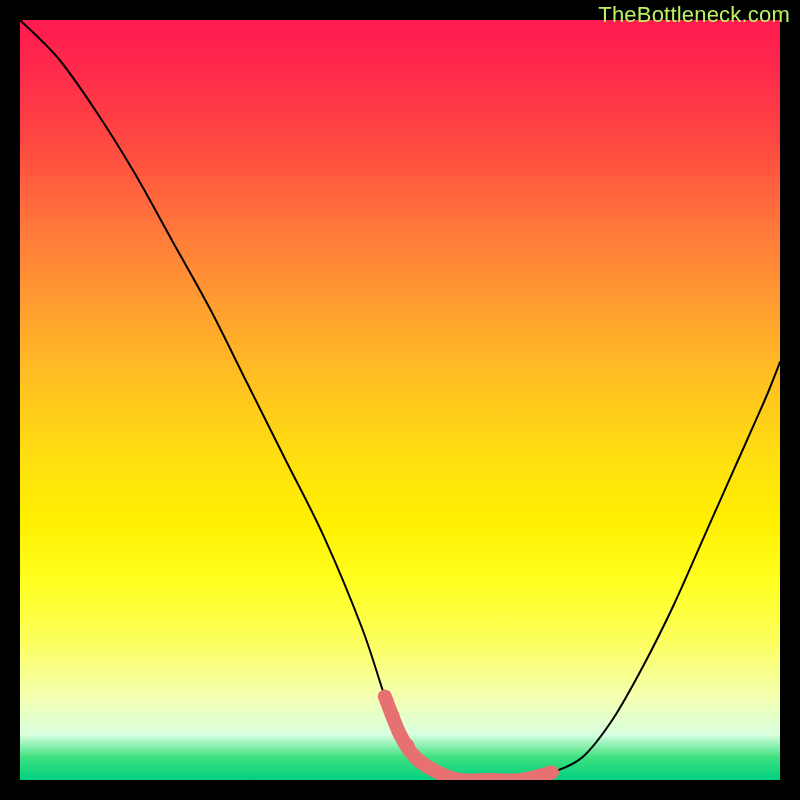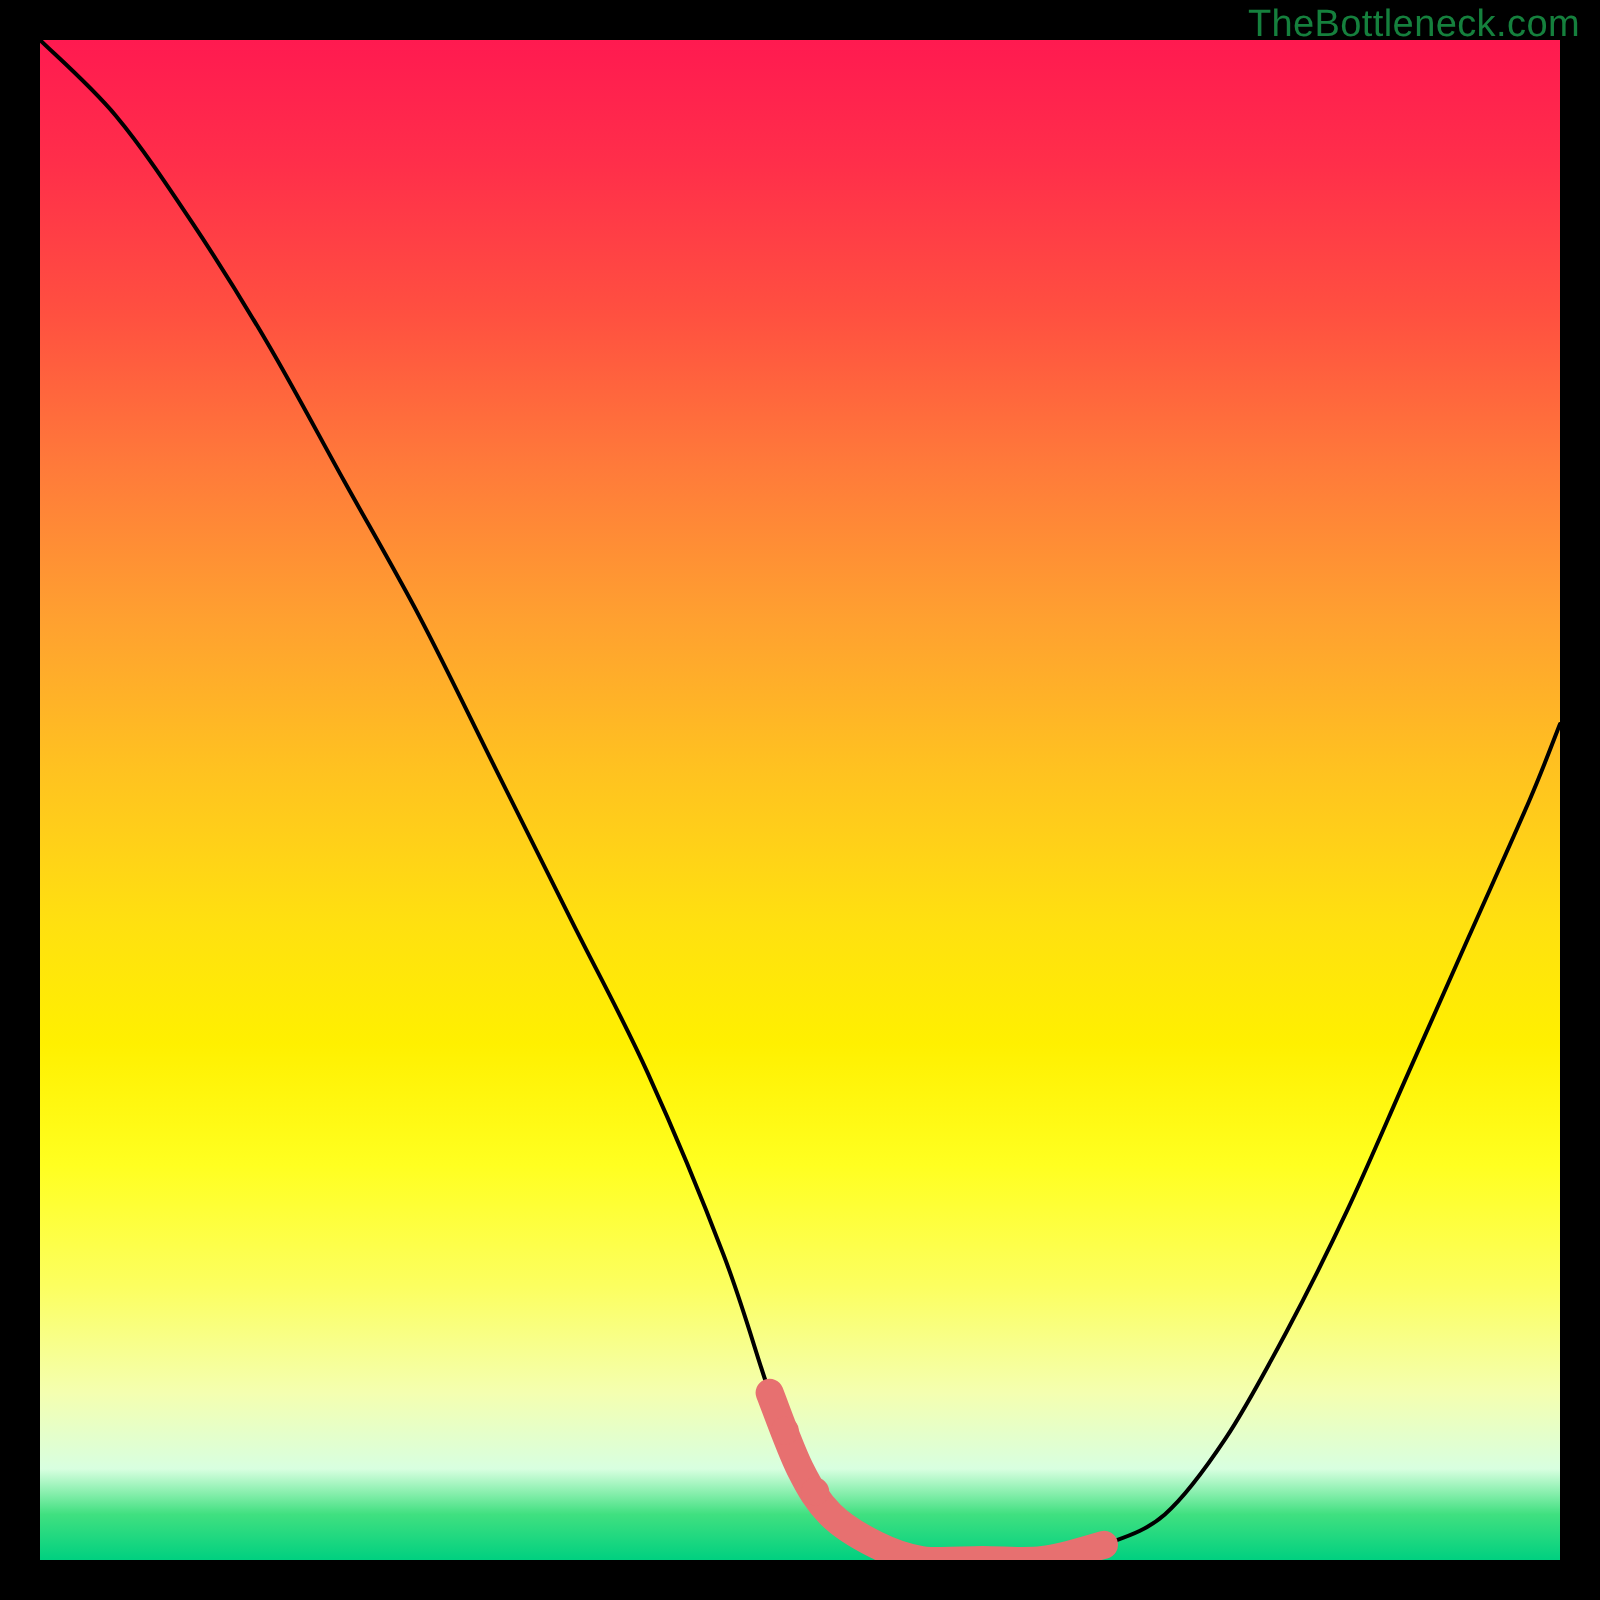--- a/index.html
+++ b/index.html
@@ -31,22 +31,22 @@
       #d8ffe0 94%,
       #40e080 97%,
       #00d080 100%
     );
   }
   .watermark {
     position: absolute;
     top: 2px;
     right: 10px;
     font-family: Arial, Helvetica, sans-serif;
-    font-size: 19px;
-    color: #15803d;
+    font-size: 22px;
+    color: #bef264;
     letter-spacing: 0.2px;
   }
   svg.curve {
     position: absolute;
     left: 0;
     top: 0;
     width: 760px;
     height: 760px;
   }
 </style>

